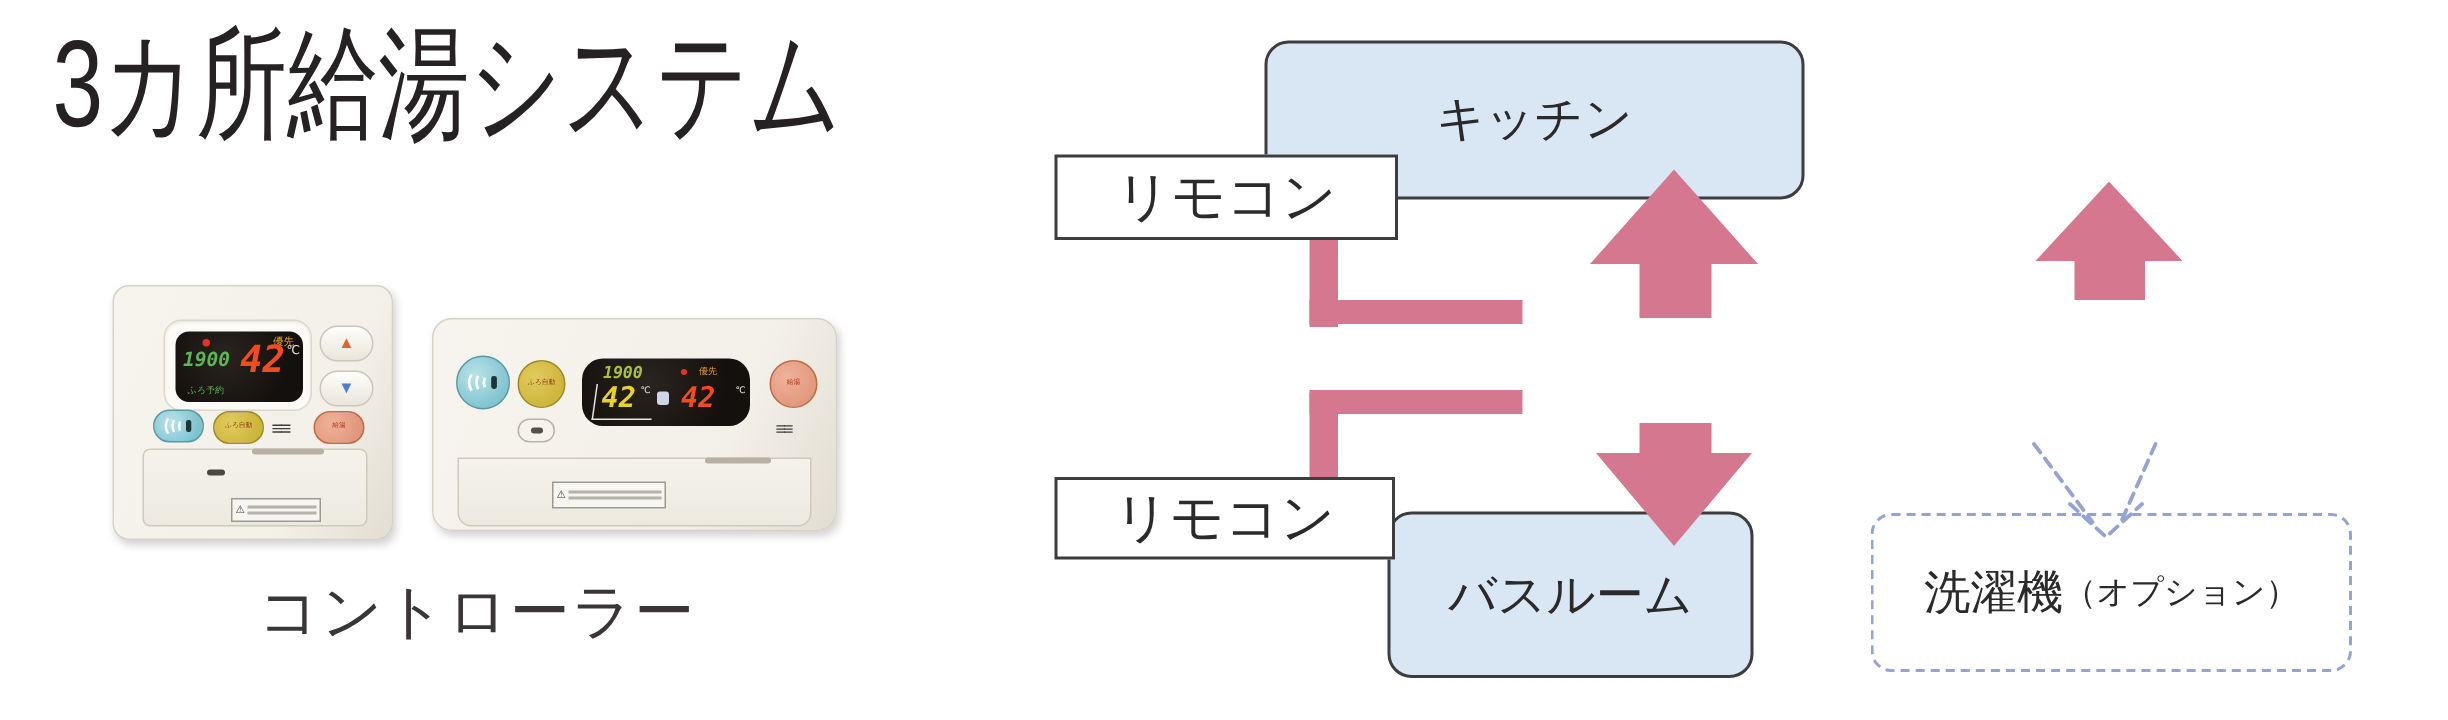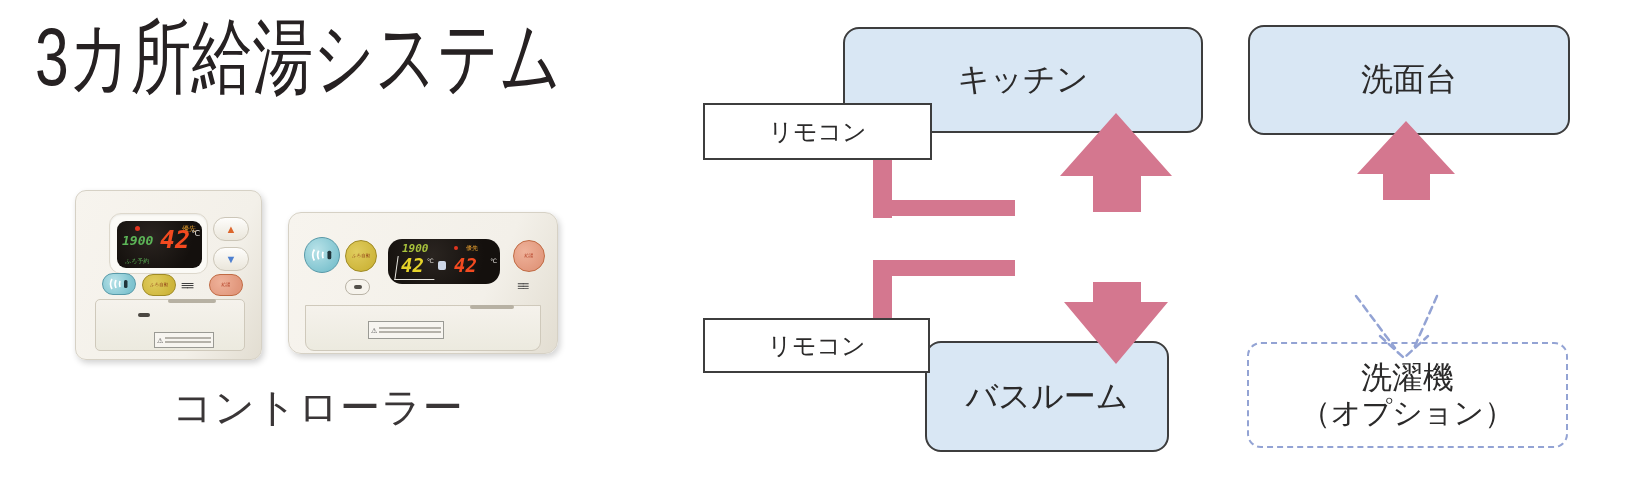--- a/index.html
+++ b/index.html
@@ -57,24 +57,24 @@
   .diagram { position:absolute; left:0; top:0; width:1632px; height:480px; }
   .node { position:absolute; display:flex; align-items:center; justify-content:center;
           color:#2b2a2a; }
   .room   { background:#d9e7f4; border:2.5px solid #3d3d3d; border-radius:16px; font-size:32px; font-weight:500; z-index:1;align-items:center; }
   .kitchen   { left:843px;  top:27px;  width:360px; height:106px; }
   .washbasin { left:1248px; top:25px;  width:322px; height:110px; }
   .bathroom  { left:925px;  top:341px; width:244px; height:111px; }
   .heater { left:1007px; top:185px; width:492px; height:107px; background:#f5d9a6;
             border:2.5px solid #3d3d3d; border-radius:18px; font-size:35px; font-weight:500; z-index:3; }
   .washer { left:1247px; top:342px; width:321px; height:106px; background:#ffffff;
-            border:2px dashed #93a3d4; border-radius:14px; flex-direction:column; z-index:1; }
+            border:2px dashed #93a3d4; border-radius:14px; flex-direction:row; z-index:1; }
   .washer .w1 { font-size:31px; font-weight:500; line-height:1.15; }
-  .washer .w2 { font-size:30px; line-height:1.15; }
-  .remote { background:#ffffff; border:2.5px solid #3d3d3d; font-size:24px; font-weight:500; z-index:4; }
+  .washer .w2 { font-size:22px; line-height:1.15; }
+  .remote { background:#ffffff; border:2.5px solid #3d3d3d; font-size:36px; font-weight:500; z-index:4; }
   .r1 { left:703px; top:103px; width:229px; height:57px; }
   .r2 { left:703px; top:318px; width:227px; height:55px; }
   svg.links { position:absolute; left:0; top:0; z-index:2; pointer-events:none; }
   .pink { fill:#d4778f; }
   .dash { stroke:#93a3d4; stroke-width:2.5; fill:none; stroke-dasharray:7 5; stroke-linecap:round; }
 </style>
 </head>
 <body>
 
 <h1 class="title">3カ所給湯システム</h1>
@@ -162,23 +162,20 @@
   </div>
 </div>
 
 <div class="caption">コントローラー</div>
 
 <div class="diagram">
 
   <div class="node room kitchen">
     <span>キッチン</span>
   </div>
-  <div class="node room washbasin">
-    <span>洗面台</span>
-  </div>
   <div class="node room bathroom">
     <span>バスルーム</span>
   </div>
   <div class="node washer">
     <span class="w1">洗濯機</span>
     <span class="w2">（オプション）</span>
   </div>
 
   <svg class="links" width="1632" height="480" viewBox="0 0 1632 480">
 

